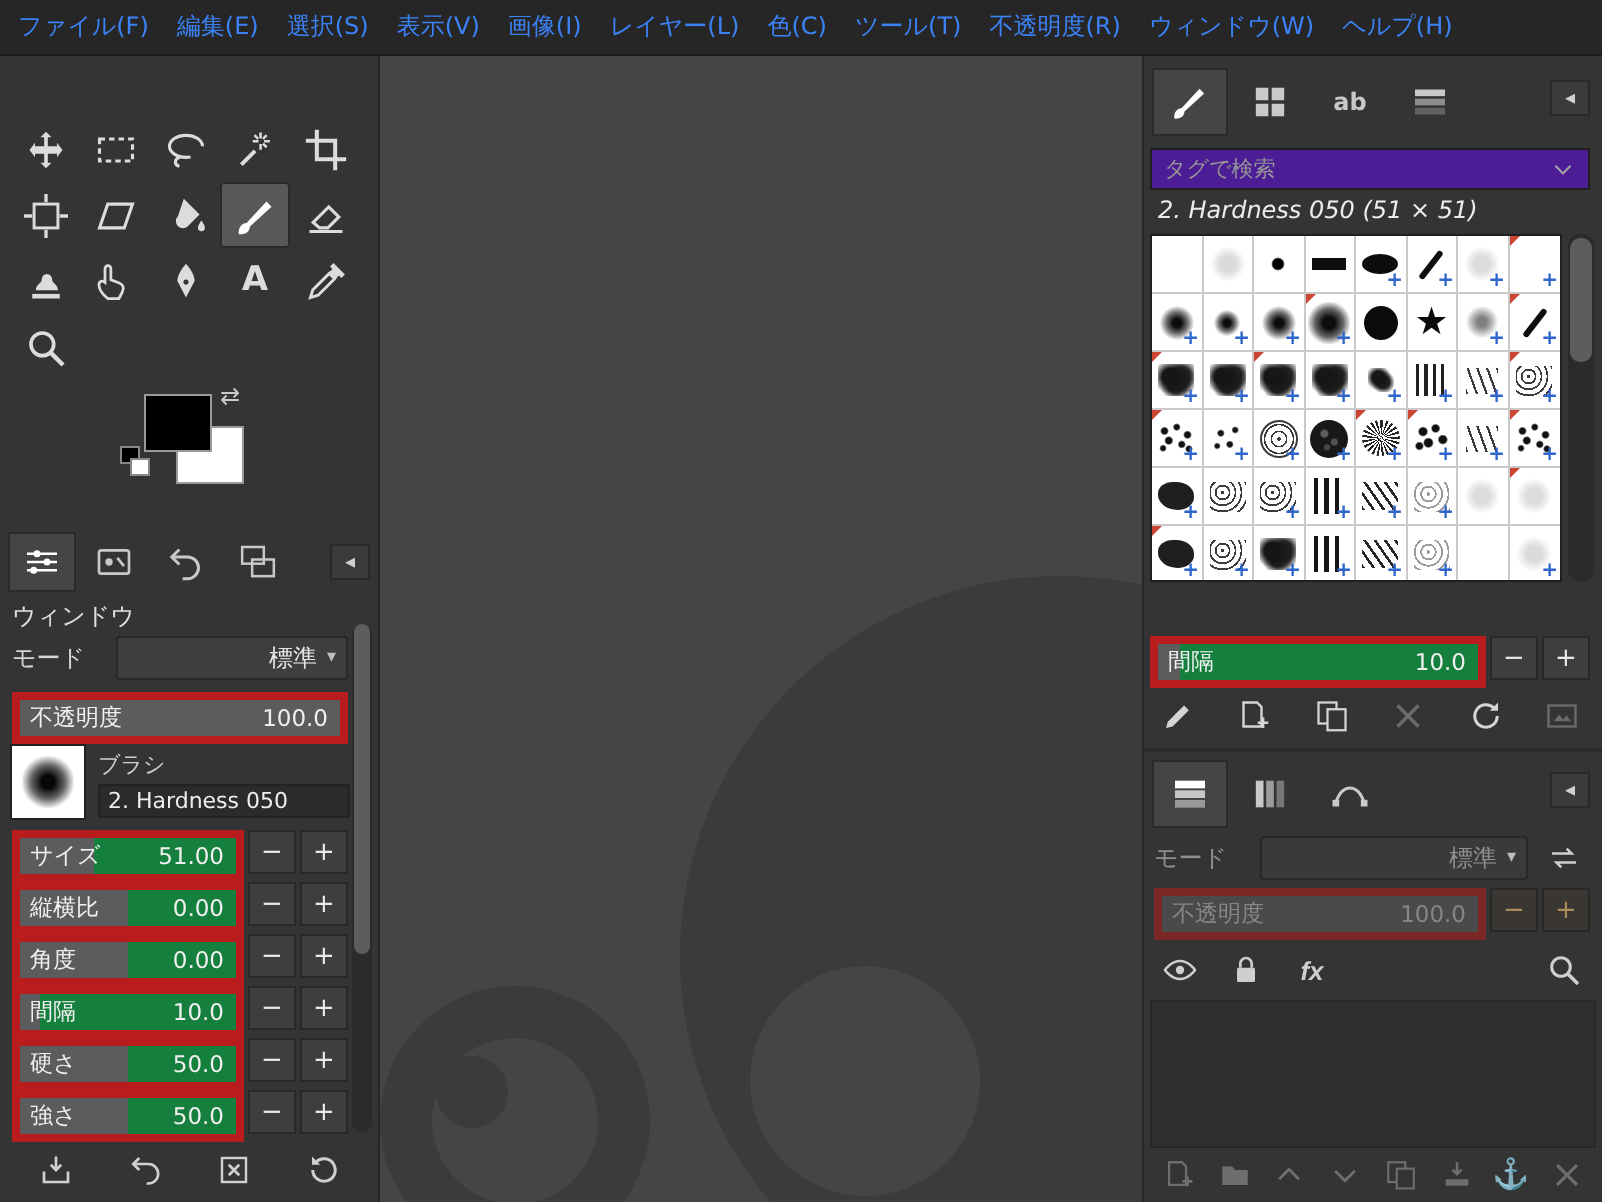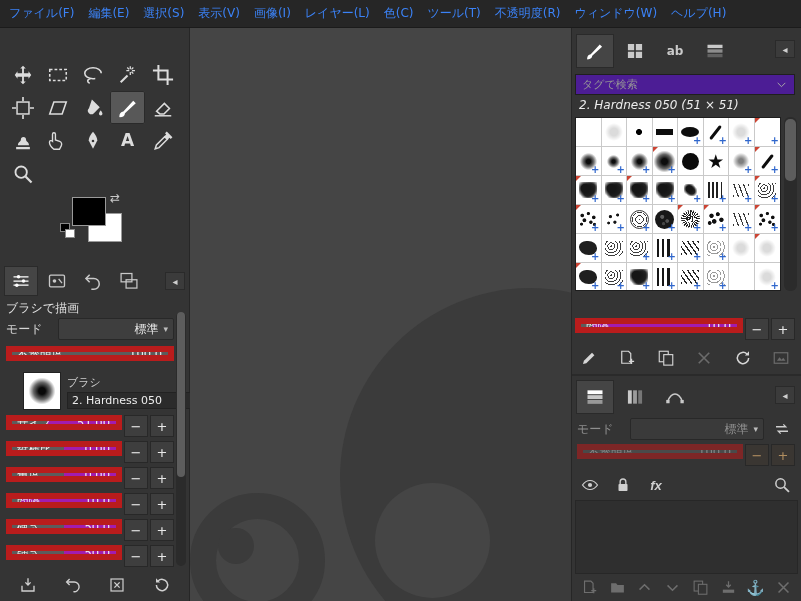--- a/index.html
+++ b/index.html
@@ -31,30 +31,30 @@
                  border:1px solid #2a2a2a;color:#cfcfcf;font-size:10px;padding:0;box-sizing:border-box;}
   .tb-menu{position:absolute;right:4px;top:244px;}
   .to-header{position:absolute;left:6px;top:272px;font-size:12px;color:#e0e0e0;}
   .mode-row{position:absolute;left:6px;top:290px;width:168px;height:22px;display:flex;align-items:center;}
   .mode-row .lbl{font-size:12px;color:#d6d6d6;width:52px;flex:none;}
   .combo{flex:1;height:22px;background:#3e3e3e;border:1px solid #282828;border-radius:2px;display:flex;align-items:center;
          justify-content:flex-end;gap:5px;padding:0 5px;font-size:12px;color:#e6e6e6;box-sizing:border-box;}
   .combo.dim{color:#8f8f8f;background:#3a3a3a;}
   .chev-s{font-size:9px;color:#bdbdbd;line-height:1;}
   #tb-opacity{position:absolute;left:6px;top:318px;width:168px;}
-  .brush-chip{position:absolute;left:23px;top:344px;width:170px;height:40px;display:flex;gap:6px;}
+  .brush-chip{position:absolute;left:5px;top:344px;width:170px;height:40px;display:flex;gap:6px;}
   .brush-thumb{width:38px;height:38px;background:#fff;border:1px solid #222;display:flex;align-items:center;justify-content:center;box-sizing:border-box;}
   .brush-thumb-dot{width:26px;height:26px;background:radial-gradient(circle,rgba(0,0,0,.97) 0 18%,rgba(0,0,0,.6) 46%,transparent 73%);}
   .brush-meta{flex:1;display:flex;flex-direction:column;justify-content:center;gap:2px;min-width:0;}
   .bm-label{font-size:11px;color:#cfcfcf;}
   .bm-name{font-size:11px;color:#ededed;background:#2b2b2b;border:1px solid #222;padding:1px 4px;white-space:nowrap;overflow:hidden;}
   #tb-sliders{position:absolute;left:6px;top:387px;width:168px;display:flex;flex-direction:column;gap:4px;}
   
   .spin-row{display:flex;gap:2px;height:22px;width:100%;}
-  .spin-scale{position:relative;flex:1;height:15px;background:#a21caf;border:6px solid #b91c1c;overflow:hidden;box-sizing:border-box;}
+  .spin-scale{position:relative;flex:1;height:26px;background:#15803d;border:4px solid #b91c1c;overflow:hidden;box-sizing:border-box;}
   .spin-fill{position:absolute;left:0;top:0;bottom:0;background:#5c5c5c;}
   .ss-label{position:absolute;left:5px;top:50%;transform:translateY(-50%);font-size:11.5px;color:#f0f0f0;white-space:nowrap;}
   .ss-value{position:absolute;right:6px;top:50%;transform:translateY(-50%);font-size:11.5px;color:#f0f0f0;}
   .spin-btn{width:24px;height:22px;flex:none;background:#3e3e3e;border:1px solid #282828;color:#e8e8e8;font-size:13px;
             display:flex;align-items:center;justify-content:center;box-sizing:border-box;}
   .spin-row.disabled .spin-scale{opacity:.55;}
   .spin-row.disabled .ss-label,.spin-row.disabled .ss-value{color:#c9c9c9;}
   .spin-row.warm .spin-btn{color:#b08d5f;background:#3a3632;}
   .tb-scrollbar{position:absolute;right:3px;top:284px;width:10px;height:254px;background:#2b2b2b;border-radius:5px;}
   .tb-scroll-thumb{position:absolute;left:1px;right:1px;top:0;height:165px;background:#5d5d5d;border-radius:4px;}
@@ -323,21 +323,21 @@
         <div class="dtab" data-name="dock-tab-images">
           <span class="icon" data-name="images-icon">
             <svg viewBox="0 0 24 24">
               <rect x="2.5" y="3" width="13" height="10" fill="none" stroke="currentColor" stroke-width="1.5"></rect>
               <rect x="8.5" y="10.5" width="13" height="10" fill="none" stroke="currentColor" stroke-width="1.5"></rect>
             </svg>
           </span>
         </div>
       </div>
     <button class="dock-menu-btn tb-menu" data-name="toolbox-tab-menu-button">◂</button>
-    <div class="to-header" data-name="tool-options-title">ブラシで描画</div>
+    <div class="to-header" data-name="tool-options-title">ウィンドウ</div>
     <div class="mode-row" data-name="tool-mode-row">
       <span class="lbl" data-name="mode-label">モード</span>
       <div class="combo" data-name="mode-select">
         <span data-name="mode-value">標準</span>
         <span class="chev-s" data-name="chevron-down-icon">▾</span>
       </div>
     </div>
     <div id="tb-opacity" data-name="tool-opacity-row">
         <div class="spin-row" data-name="tool-opacity-slider-row">
           <div class="spin-scale" data-name="tool-opacity-slider">

